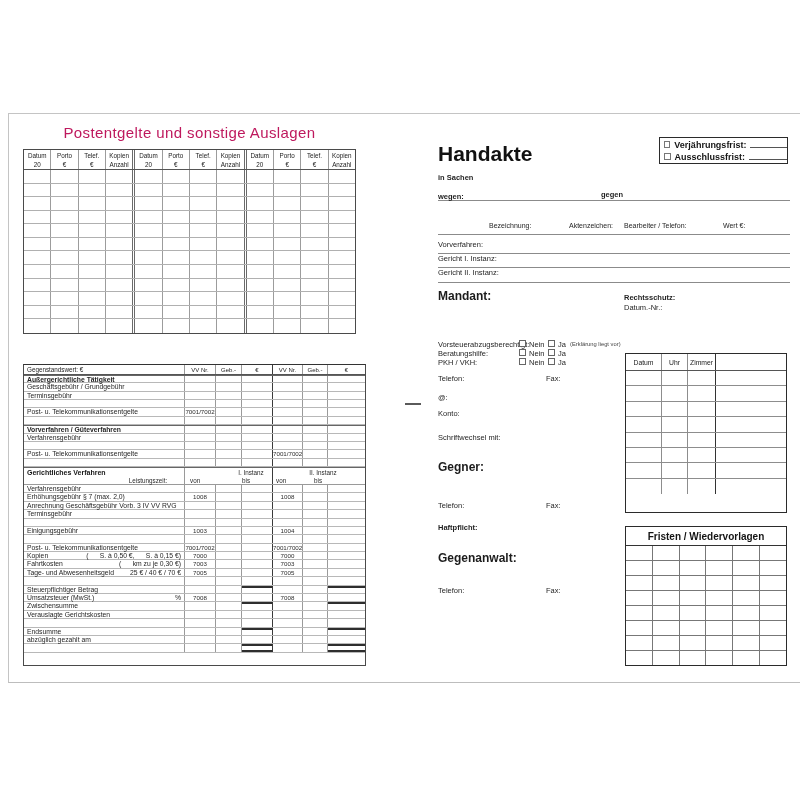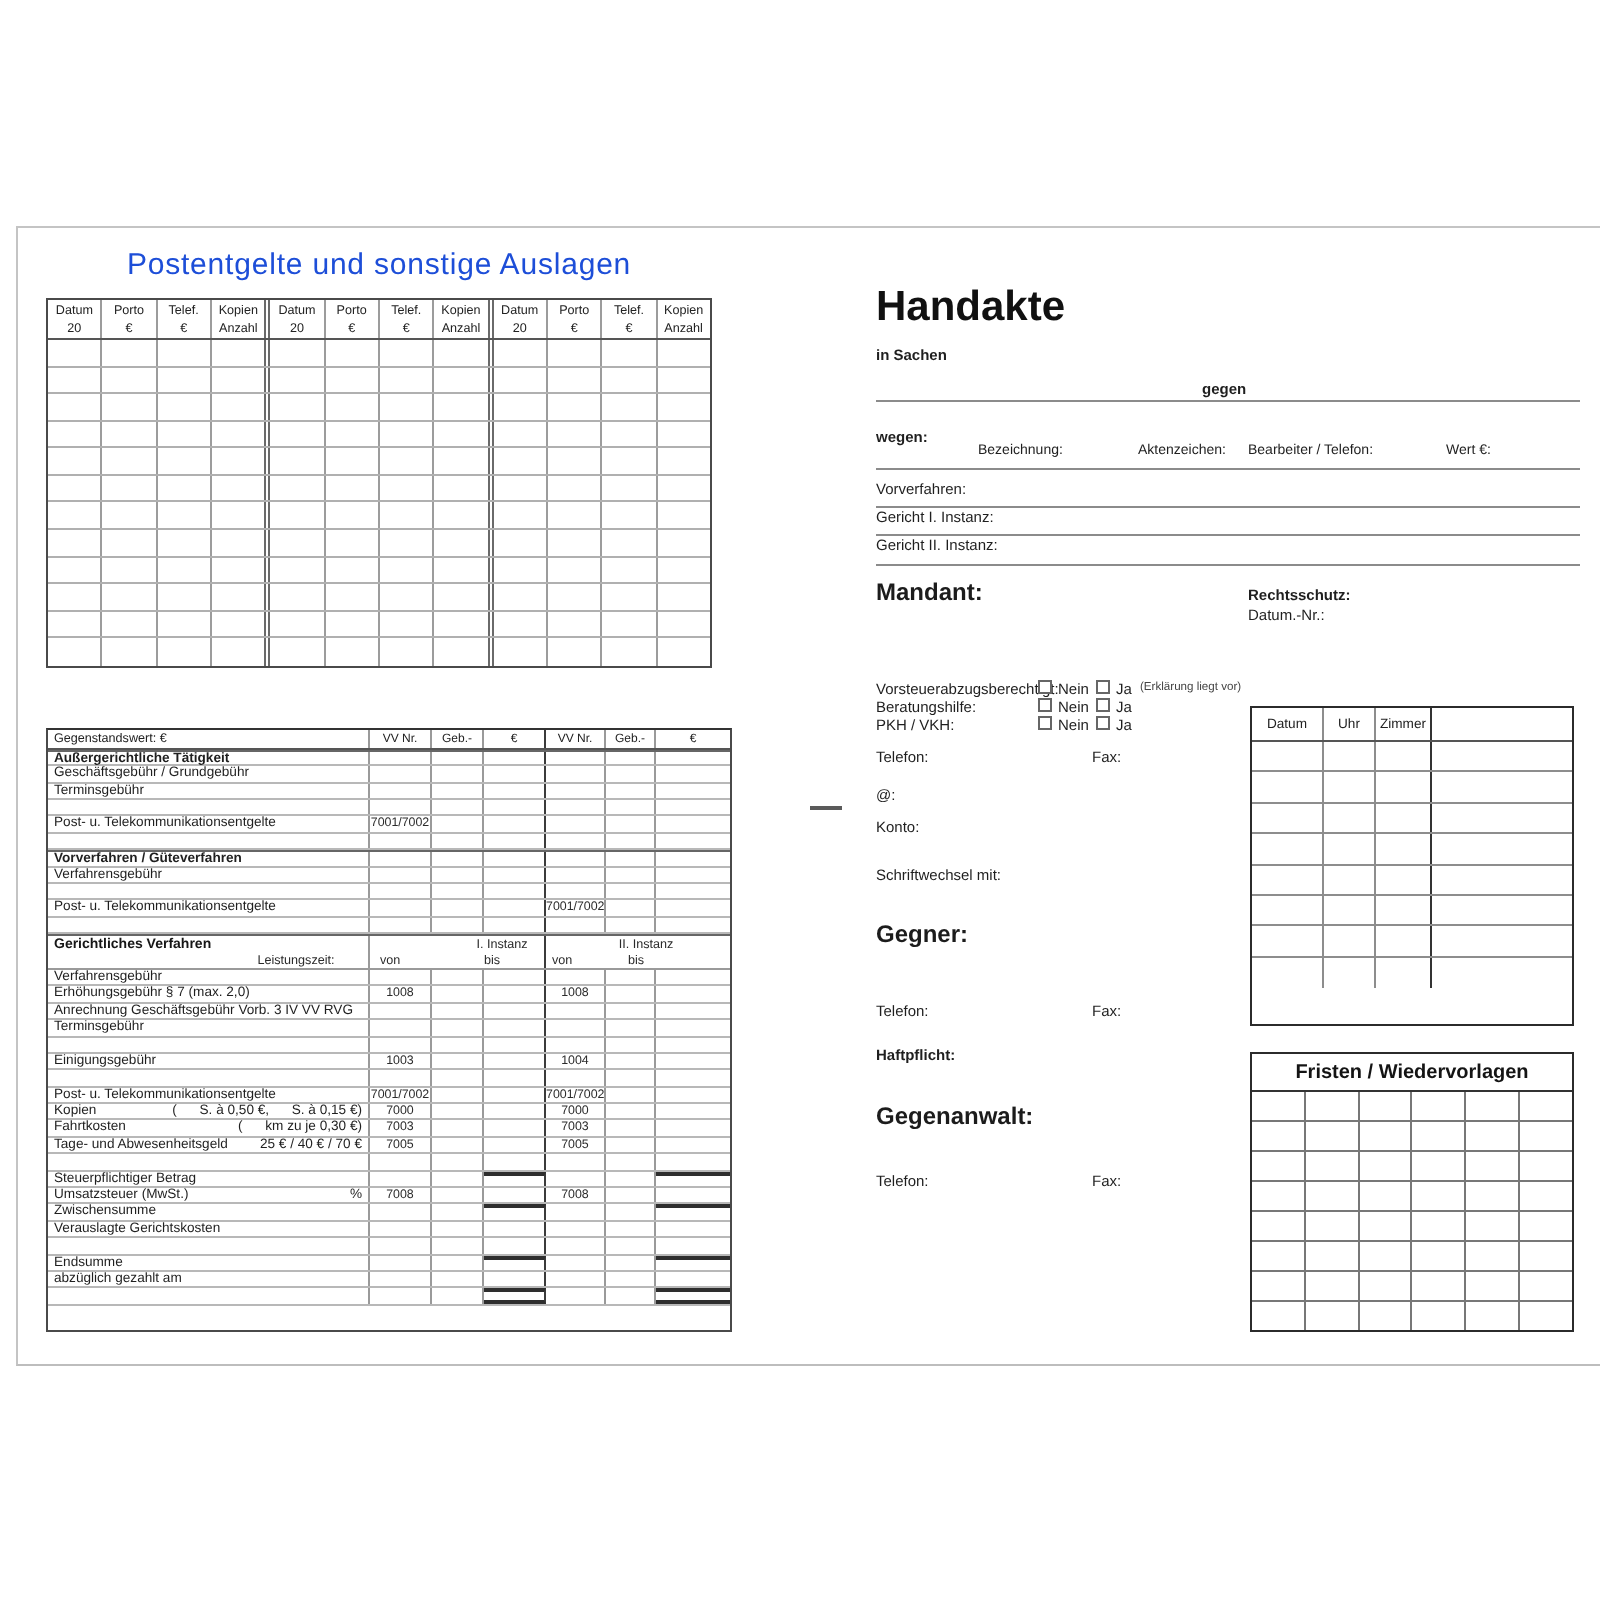--- a/index.html
+++ b/index.html
@@ -9,21 +9,21 @@
   .paper{position:absolute;left:8px;top:113px;width:792px;height:570px;background:#fff;
     border-top:1px solid #c4c4c4;border-left:1px solid #c4c4c4;border-bottom:1px solid #bdbdbd;}
   .abs{position:absolute;}
   .lbl{font-size:7.5px;color:#1f1f1f;white-space:nowrap;}
   .lbl-b{font-weight:bold;}
   .big-b{font-weight:bold;font-size:12px;}
   .rule{position:absolute;height:1px;background:#8b8b8b;}
 
   
   .post-title{position:absolute;left:14px;top:10px;width:333px;text-align:center;
-    font-size:15px;letter-spacing:.4px;color:#1d4ed8;}
+    font-size:15px;letter-spacing:.4px;color:#be185d;}
   .post-table{position:absolute;left:14px;top:35px;width:333px;height:185px;
     border:1px solid #4a4a4a;display:flex;flex-direction:column;}
   .p-hrow{display:flex;height:20px;border-bottom:1px solid #555;}
   .p-row{display:flex;height:13.75px;border-bottom:1px solid #b0b0b0;}
   .p-row:last-child{border-bottom:none;}
   .p-group{display:flex;flex:1;}
   .p-sep{border-left:3px double #6a6a6a;}
   .p-hcell,.p-cell{flex:1;border-right:1px solid #9c9c9c;}
   .p-group .p-hcell:last-child,.p-group .p-cell:last-child{border-right:none;}
   .p-hcell{font-size:6.3px;text-align:center;line-height:1.35;padding-top:2px;color:#222;}
@@ -716,26 +716,38 @@
             <div class="k-c k-vv2 k-code"></div>
             <div class="k-c k-gs2"></div>
             <div class="k-c k-e2 k-tt k-tb"></div>
           </div></div>
     </div>
 
     <div class="fold"></div>
 
     <div class="handakte">Handakte</div>
 
+    <div class="frist-box">
+      <div class="frist-row">
+        <span class="cb"></span>
+        <span class="ftxt">Verjährungsfrist:</span>
+        <span class="fline"></span>
+      </div>
+      <div class="frist-row">
+        <span class="cb"></span>
+        <span class="ftxt">Ausschlussfrist:</span>
+        <span class="fline"></span>
+      </div>
+    </div>
 
     <span class="abs lbl lbl-b" style="left:429px;top:59px">in Sachen</span>
     <span class="abs lbl lbl-b" style="left:592px;top:76px">gegen</span>
     <div class="rule" style="left:429px;top:86px;width:352px"></div>
 
-    <span class="abs lbl lbl-b" style="left:429px;top:100px">wegen:</span>
+    <span class="abs lbl lbl-b" style="left:429px;top:78px">wegen:</span>
 
     <span class="abs lbl" style="left:480px;top:108px;font-size:7px">Bezeichnung:</span>
     <span class="abs lbl" style="left:560px;top:108px;font-size:7px">Aktenzeichen:</span>
     <span class="abs lbl" style="left:615px;top:108px;font-size:7px">Bearbeiter / Telefon:</span>
     <span class="abs lbl" style="left:714px;top:108px;font-size:7px">Wert €:</span>
     <div class="rule" style="left:429px;top:120px;width:352px"></div>
 
     <span class="abs lbl" style="left:429px;top:126px">Vorverfahren:</span>
     <div class="rule" style="left:429px;top:139px;width:352px"></div>
     <span class="abs lbl" style="left:429px;top:140px">Gericht I. Instanz:</span>

